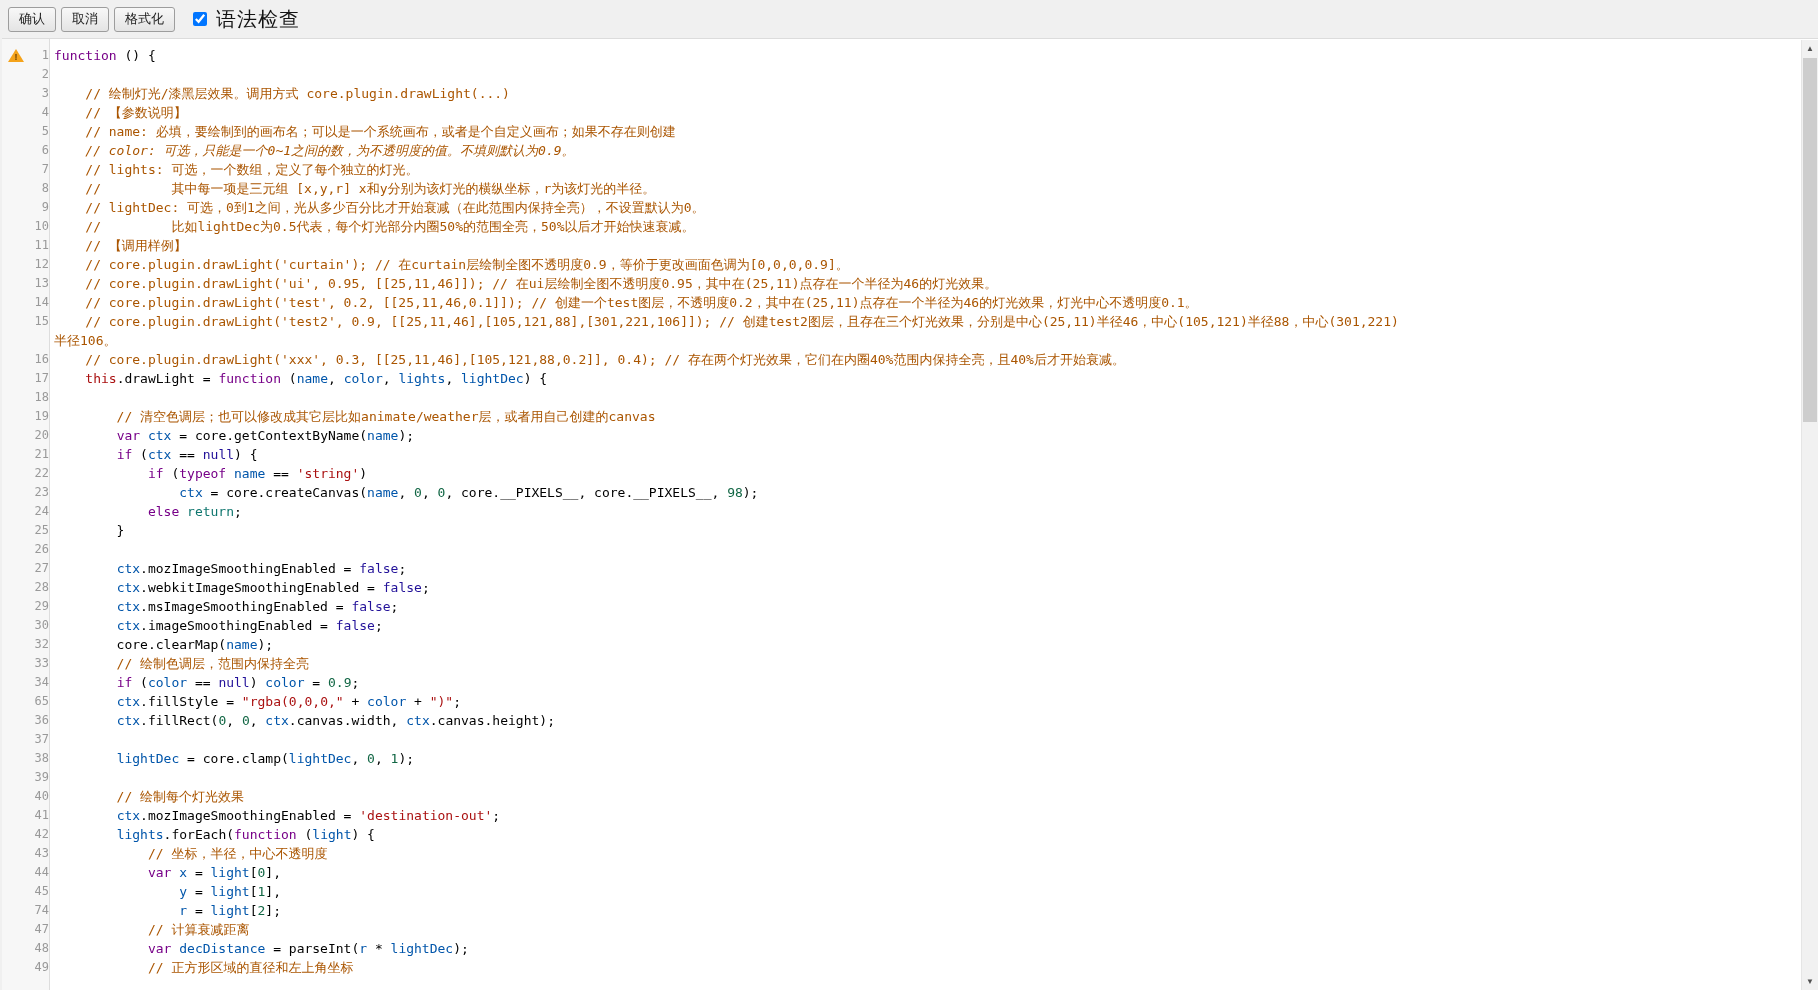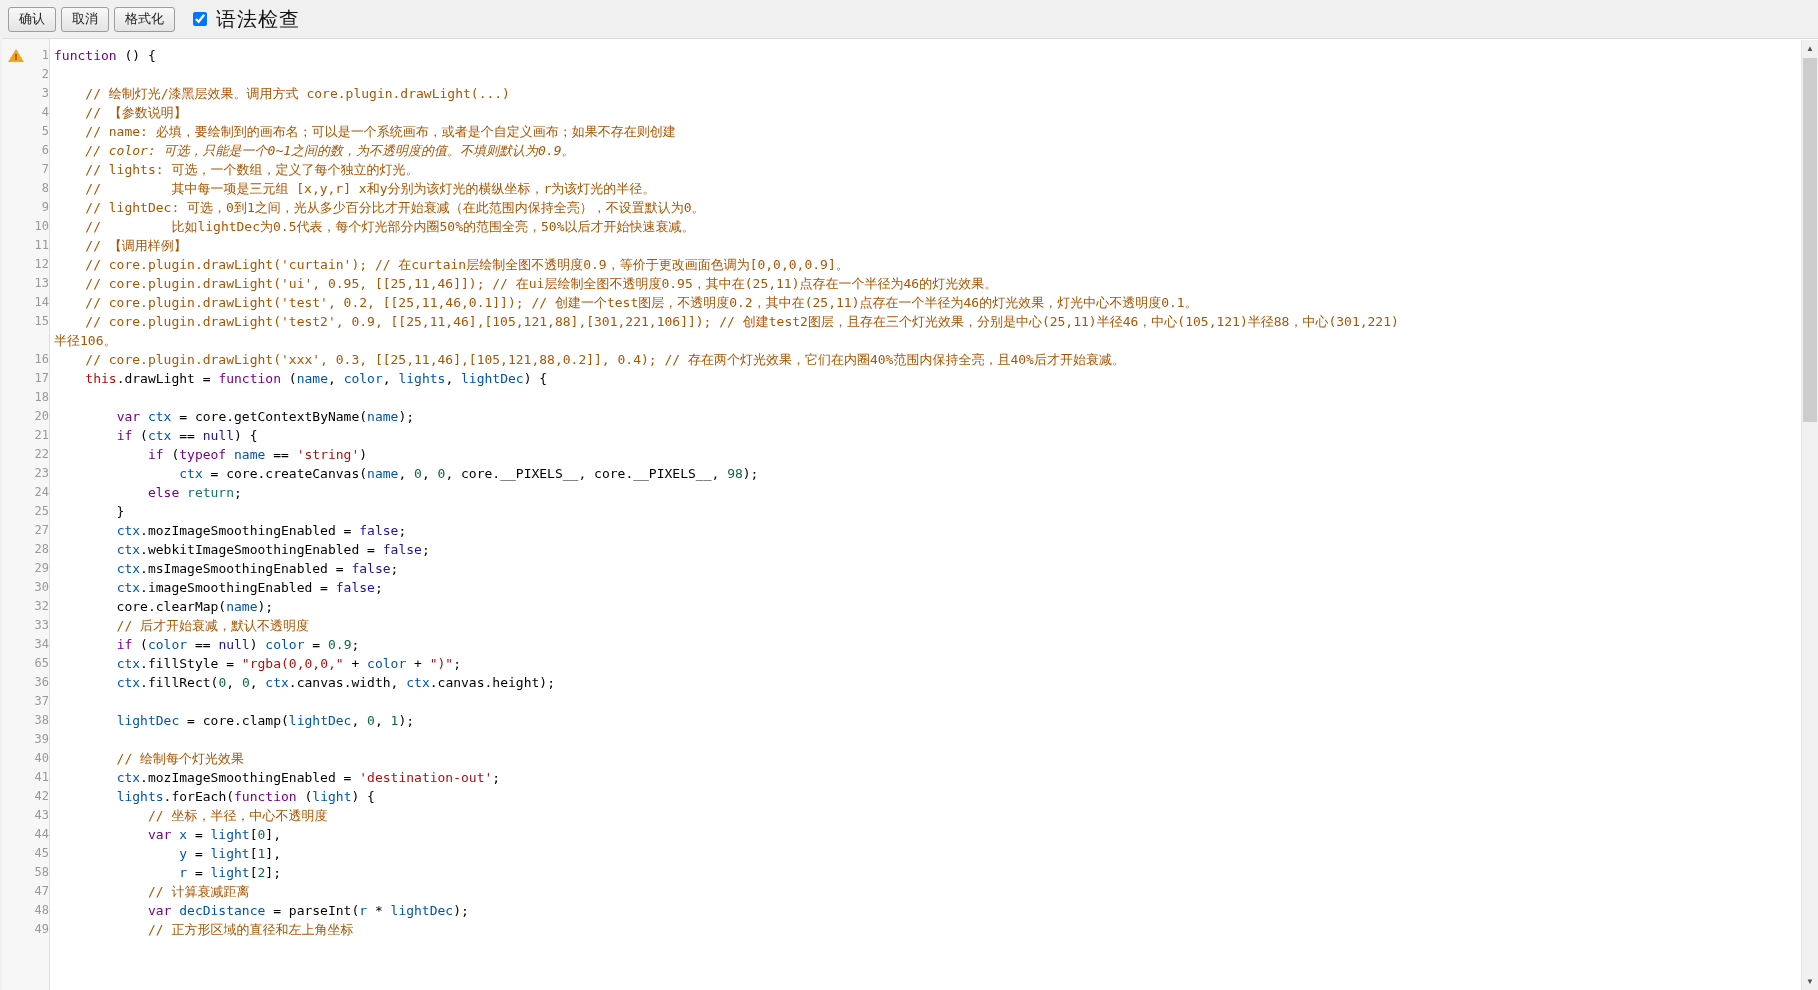--- a/index.html
+++ b/index.html
@@ -136,20 +136,25 @@
         <div class="cell-num">17</div>
         <div class="cell-code"><span style="color: rgb(0, 0, 0);">    </span><span style="color: rgb(170, 17, 17);">this</span><span style="color: rgb(0, 0, 0);">.drawLight = </span><span style="color: rgb(119, 0, 136);">function</span><span style="color: rgb(0, 0, 0);"> (</span><span style="color: rgb(0, 85, 170);">name</span><span style="color: rgb(0, 0, 0);">, </span><span style="color: rgb(0, 85, 170);">color</span><span style="color: rgb(0, 0, 0);">, </span><span style="color: rgb(0, 85, 170);">lights</span><span style="color: rgb(0, 0, 0);">, </span><span style="color: rgb(0, 85, 170);">lightDec</span><span style="color: rgb(0, 0, 0);">) {</span></div>
       </div>
       <div class="row">
         <div class="cell-icon"></div>
         <div class="cell-num">18</div>
         <div class="cell-code"></div>
       </div>
       <div class="row">
         <div class="cell-icon"></div>
+        <div class="cell-num">19</div>
+        <div class="cell-code"><span style="color: rgb(170, 85, 0);">        // 清空色调层；也可以修改成其它层比如animate/weather层，或者用自己创建的canvas</span></div>
+      </div>
+      <div class="row">
+        <div class="cell-icon"></div>
         <div class="cell-num">20</div>
         <div class="cell-code"><span style="color: rgb(0, 0, 0);">        </span><span style="color: rgb(119, 0, 136);">var</span><span style="color: rgb(0, 0, 0);"> </span><span style="color: rgb(0, 85, 170);">ctx</span><span style="color: rgb(0, 0, 0);"> = core.getContextByName(</span><span style="color: rgb(0, 85, 170);">name</span><span style="color: rgb(0, 0, 0);">);</span></div>
       </div>
       <div class="row">
         <div class="cell-icon"></div>
         <div class="cell-num">21</div>
         <div class="cell-code"><span style="color: rgb(0, 0, 0);">        </span><span style="color: rgb(119, 0, 136);">if</span><span style="color: rgb(0, 0, 0);"> (</span><span style="color: rgb(0, 85, 170);">ctx</span><span style="color: rgb(0, 0, 0);"> == </span><span style="color: rgb(34, 17, 153);">null</span><span style="color: rgb(0, 0, 0);">) {</span></div>
       </div>
       <div class="row">
         <div class="cell-icon"></div>
@@ -166,20 +171,25 @@
         <div class="cell-num">24</div>
         <div class="cell-code"><span style="color: rgb(0, 0, 0);">            </span><span style="color: rgb(119, 0, 136);">else</span><span style="color: rgb(0, 0, 0);"> </span><span style="color: #0f766e;">return</span><span style="color: rgb(0, 0, 0);">;</span></div>
       </div>
       <div class="row">
         <div class="cell-icon"></div>
         <div class="cell-num">25</div>
         <div class="cell-code"><span style="color: rgb(0, 0, 0);">        }</span></div>
       </div>
       <div class="row">
         <div class="cell-icon"></div>
+        <div class="cell-num">26</div>
+        <div class="cell-code"></div>
+      </div>
+      <div class="row">
+        <div class="cell-icon"></div>
         <div class="cell-num">27</div>
         <div class="cell-code"><span style="color: rgb(0, 0, 0);">        </span><span style="color: rgb(0, 85, 170);">ctx</span><span style="color: rgb(0, 0, 0);">.mozImageSmoothingEnabled = </span><span style="color: rgb(34, 17, 153);">false</span><span style="color: rgb(0, 0, 0);">;</span></div>
       </div>
       <div class="row">
         <div class="cell-icon"></div>
         <div class="cell-num">28</div>
         <div class="cell-code"><span style="color: rgb(0, 0, 0);">        </span><span style="color: rgb(0, 85, 170);">ctx</span><span style="color: rgb(0, 0, 0);">.webkitImageSmoothingEnabled = </span><span style="color: rgb(34, 17, 153);">false</span><span style="color: rgb(0, 0, 0);">;</span></div>
       </div>
       <div class="row">
         <div class="cell-icon"></div>
@@ -192,21 +202,21 @@
         <div class="cell-code"><span style="color: rgb(0, 0, 0);">        </span><span style="color: rgb(0, 85, 170);">ctx</span><span style="color: rgb(0, 0, 0);">.imageSmoothingEnabled = </span><span style="color: rgb(34, 17, 153);">false</span><span style="color: rgb(0, 0, 0);">;</span></div>
       </div>
       <div class="row">
         <div class="cell-icon"></div>
         <div class="cell-num">32</div>
         <div class="cell-code"><span style="color: rgb(0, 0, 0);">        core.clearMap(</span><span style="color: rgb(0, 85, 170);">name</span><span style="color: rgb(0, 0, 0);">);</span></div>
       </div>
       <div class="row">
         <div class="cell-icon"></div>
         <div class="cell-num">33</div>
-        <div class="cell-code"><span style="color: rgb(170, 85, 0);">        // 后才开始衰减，默认不透明度</span></div>
+        <div class="cell-code"><span style="color: rgb(170, 85, 0);">        // 绘制色调层，范围内保持全亮</span></div>
       </div>
       <div class="row">
         <div class="cell-icon"></div>
         <div class="cell-num">34</div>
         <div class="cell-code"><span style="color: rgb(0, 0, 0);">        </span><span style="color: rgb(119, 0, 136);">if</span><span style="color: rgb(0, 0, 0);"> (</span><span style="color: rgb(0, 85, 170);">color</span><span style="color: rgb(0, 0, 0);"> == </span><span style="color: rgb(34, 17, 153);">null</span><span style="color: rgb(0, 0, 0);">) </span><span style="color: rgb(0, 85, 170);">color</span><span style="color: rgb(0, 0, 0);"> = </span><span style="color: rgb(17, 102, 68);">0.9</span><span style="color: rgb(0, 0, 0);">;</span></div>
       </div>
       <div class="row">
         <div class="cell-icon"></div>
         <div class="cell-num">65</div>
         <div class="cell-code"><span style="color: rgb(0, 0, 0);">        </span><span style="color: rgb(0, 85, 170);">ctx</span><span style="color: rgb(0, 0, 0);">.fillStyle = </span><span style="color: rgb(170, 17, 17);">"rgba(0,0,0,"</span><span style="color: rgb(0, 0, 0);"> + </span><span style="color: rgb(0, 85, 170);">color</span><span style="color: rgb(0, 0, 0);"> + </span><span style="color: rgb(170, 17, 17);">")"</span><span style="color: rgb(0, 0, 0);">;</span></div>
@@ -256,21 +266,21 @@
         <div class="cell-num">44</div>
         <div class="cell-code"><span style="color: rgb(0, 0, 0);">            </span><span style="color: rgb(119, 0, 136);">var</span><span style="color: rgb(0, 0, 0);"> </span><span style="color: rgb(0, 85, 170);">x</span><span style="color: rgb(0, 0, 0);"> = </span><span style="color: rgb(0, 85, 170);">light</span><span style="color: rgb(0, 0, 0);">[</span><span style="color: rgb(17, 102, 68);">0</span><span style="color: rgb(0, 0, 0);">],</span></div>
       </div>
       <div class="row">
         <div class="cell-icon"></div>
         <div class="cell-num">45</div>
         <div class="cell-code"><span style="color: rgb(0, 0, 0);">                </span><span style="color: rgb(0, 85, 170);">y</span><span style="color: rgb(0, 0, 0);"> = </span><span style="color: rgb(0, 85, 170);">light</span><span style="color: rgb(0, 0, 0);">[</span><span style="color: rgb(17, 102, 68);">1</span><span style="color: rgb(0, 0, 0);">],</span></div>
       </div>
       <div class="row">
         <div class="cell-icon"></div>
-        <div class="cell-num">58</div>
+        <div class="cell-num">74</div>
         <div class="cell-code"><span style="color: rgb(0, 0, 0);">                </span><span style="color: rgb(0, 85, 170);">r</span><span style="color: rgb(0, 0, 0);"> = </span><span style="color: rgb(0, 85, 170);">light</span><span style="color: rgb(0, 0, 0);">[</span><span style="color: rgb(17, 102, 68);">2</span><span style="color: rgb(0, 0, 0);">];</span></div>
       </div>
       <div class="row">
         <div class="cell-icon"></div>
         <div class="cell-num">47</div>
         <div class="cell-code"><span style="color: rgb(170, 85, 0);">            // 计算衰减距离</span></div>
       </div>
       <div class="row">
         <div class="cell-icon"></div>
         <div class="cell-num">48</div>

